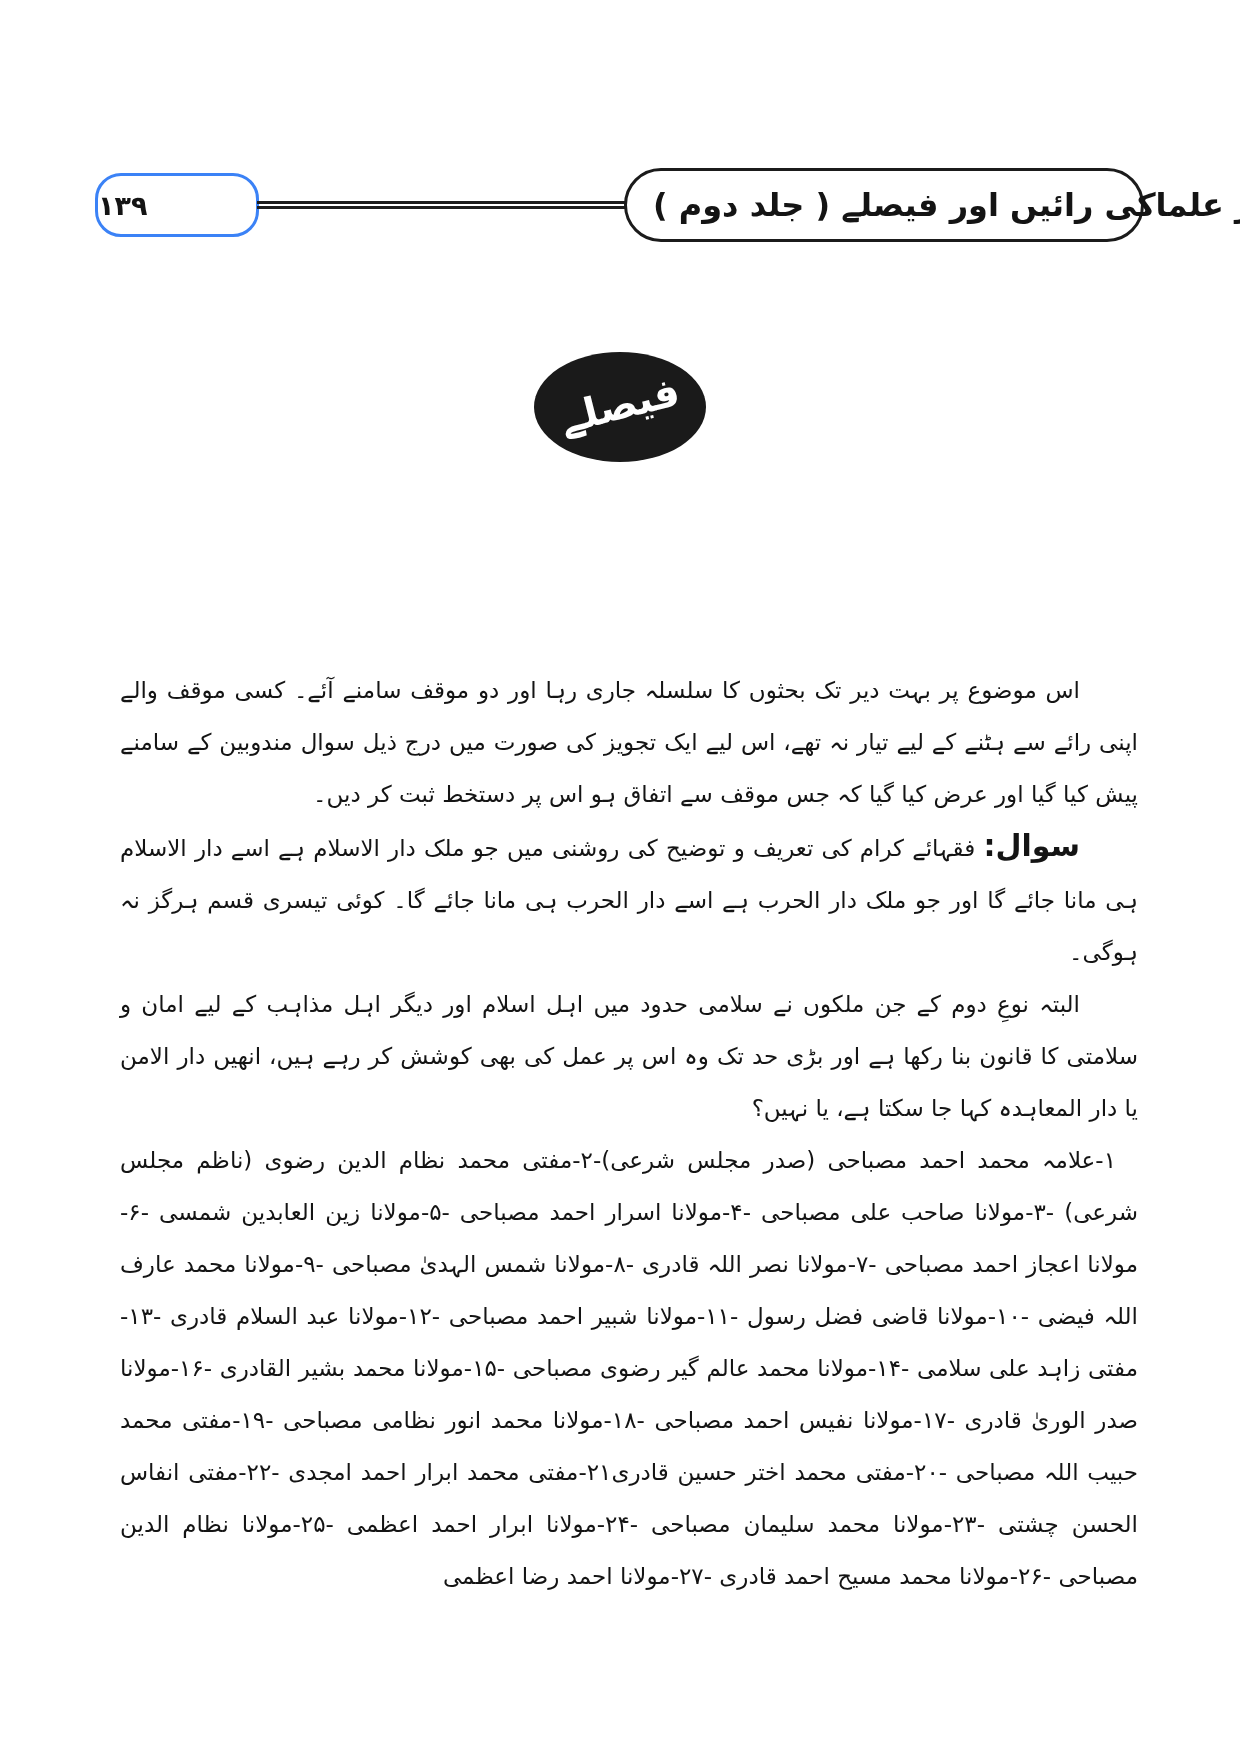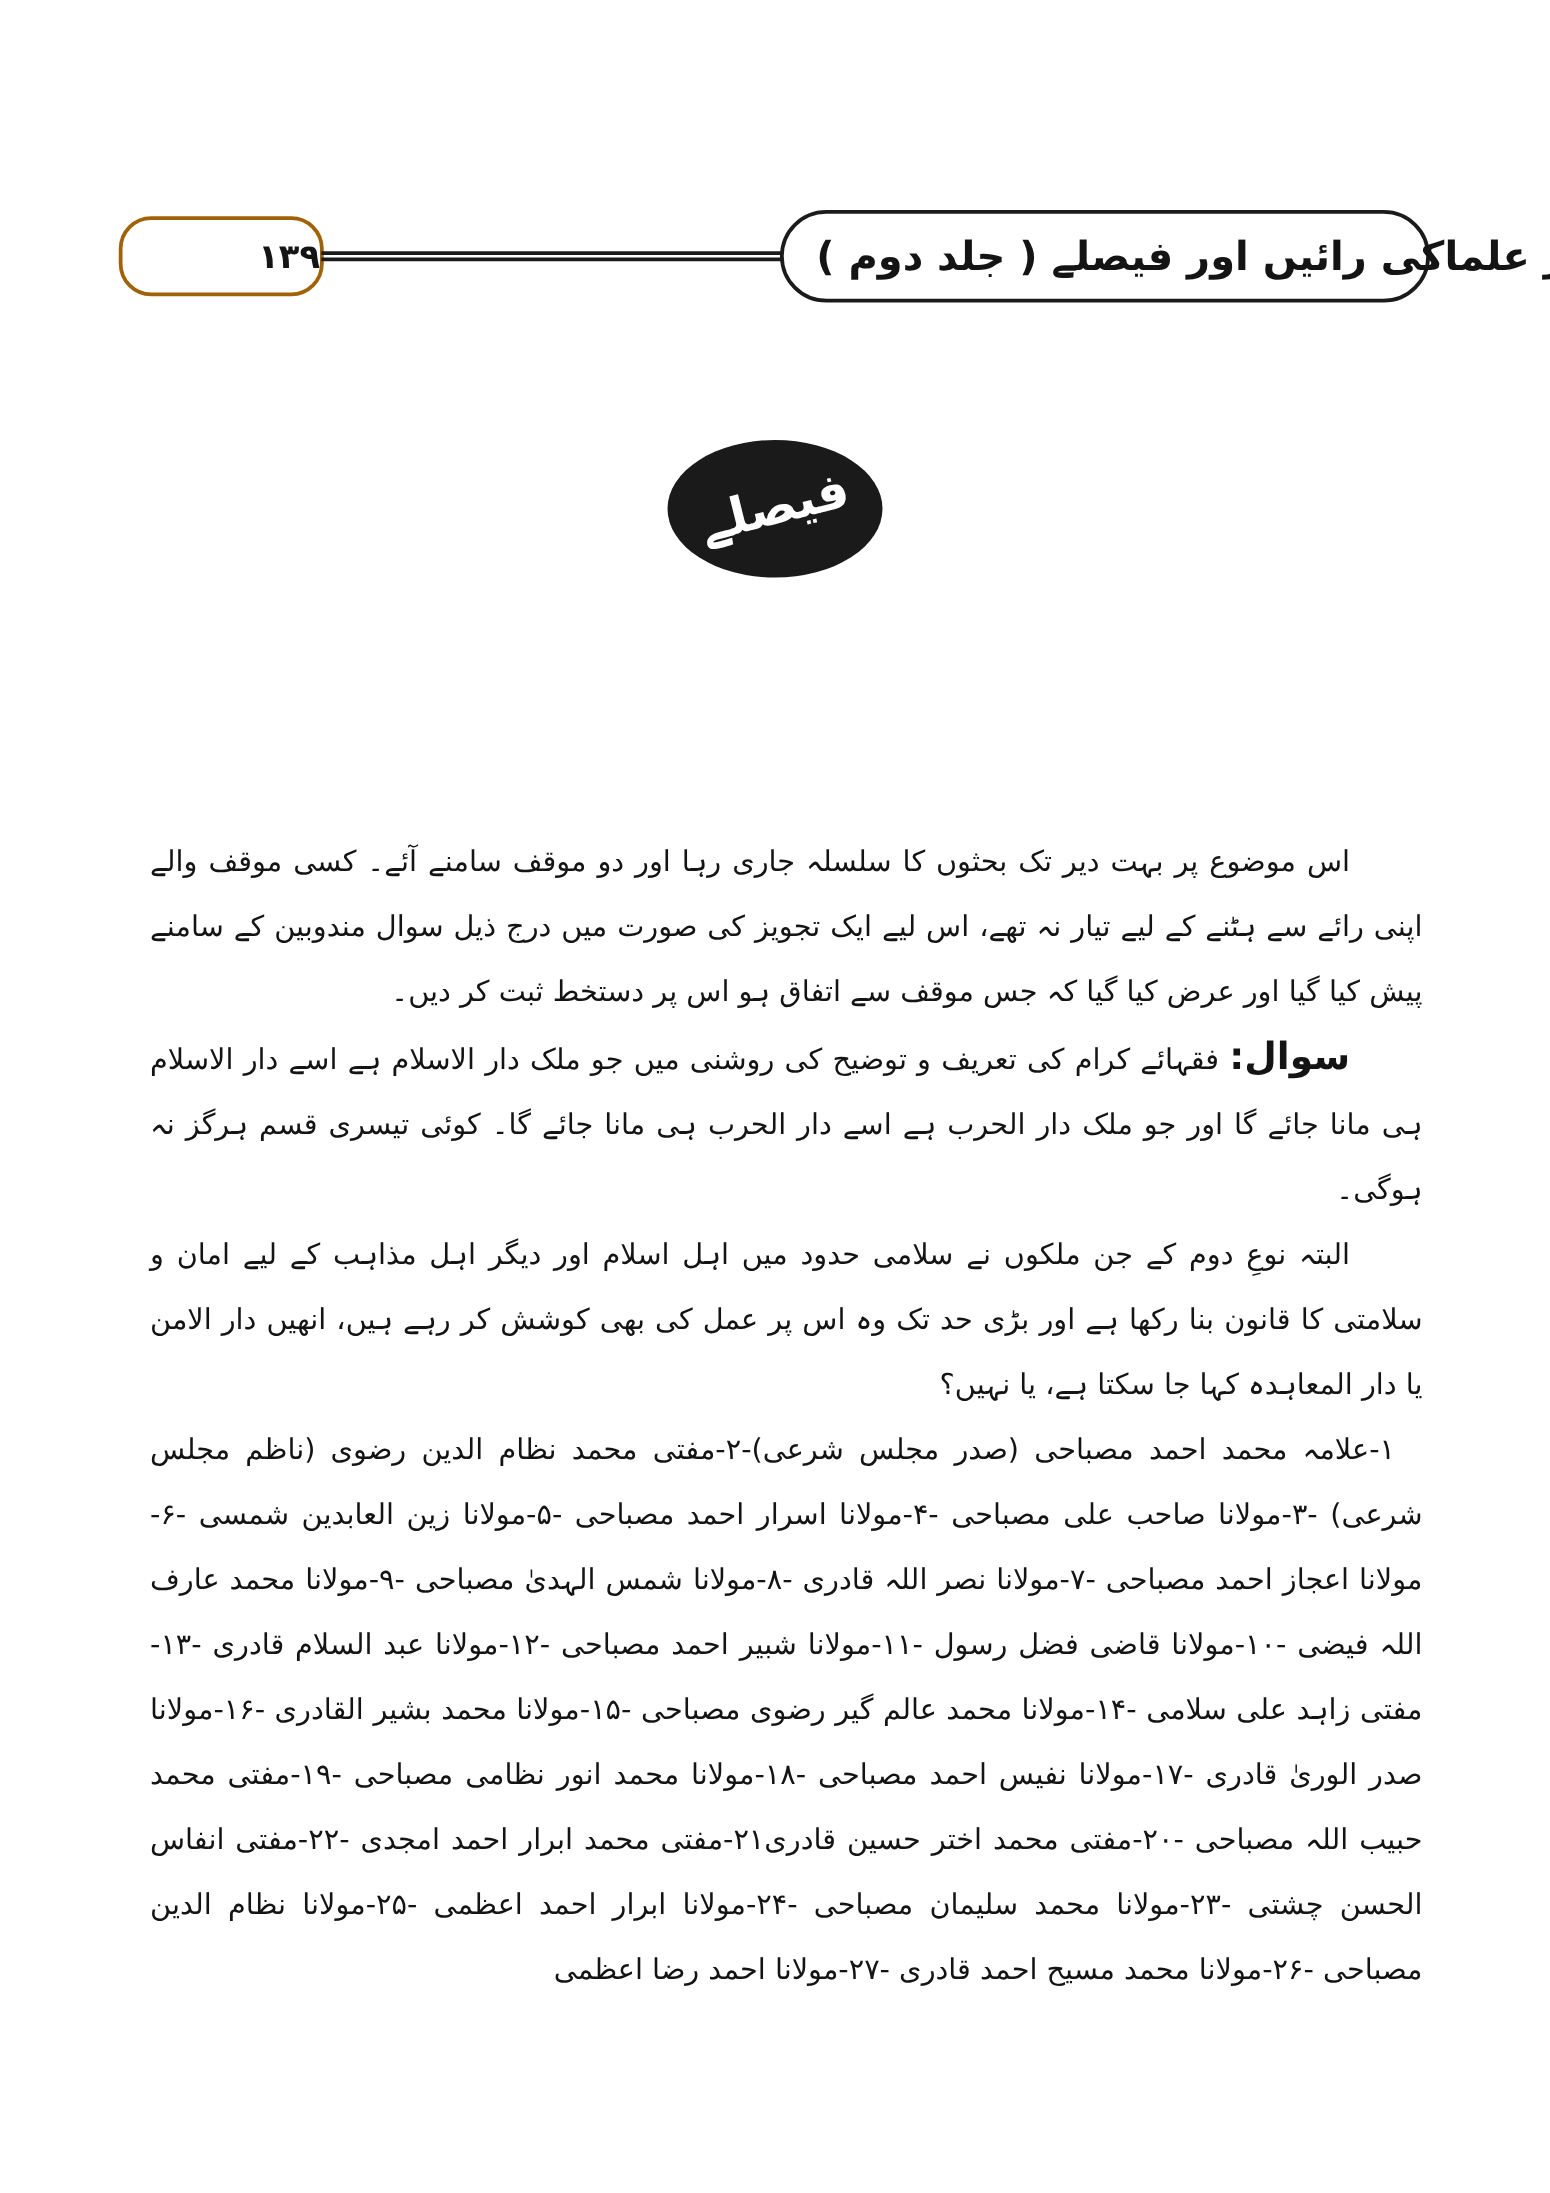--- a/index.html
+++ b/index.html
@@ -20,25 +20,25 @@
     left: 95px;
     right: 96px;
     height: 74px;
     display: flex;
     align-items: center;
   }
   .page-num-box {
     flex: 0 0 auto;
     width: 158px;
     height: 58px;
-    border: 3px solid #a16207;
+    border: 3px solid #3b82f6;
     border-radius: 26px;
     display: flex;
     align-items: center;
-    justify-content: flex-end;
+    justify-content: flex-start;
     font-size: 27px;
     font-weight: bold;
     background: #fff;
   }
   .header-rule {
     flex: 1 1 auto;
     height: 8px;
     border-top: 3px solid #1b1b1b;
     border-bottom: 3px solid #1b1b1b;
     box-sizing: border-box;

